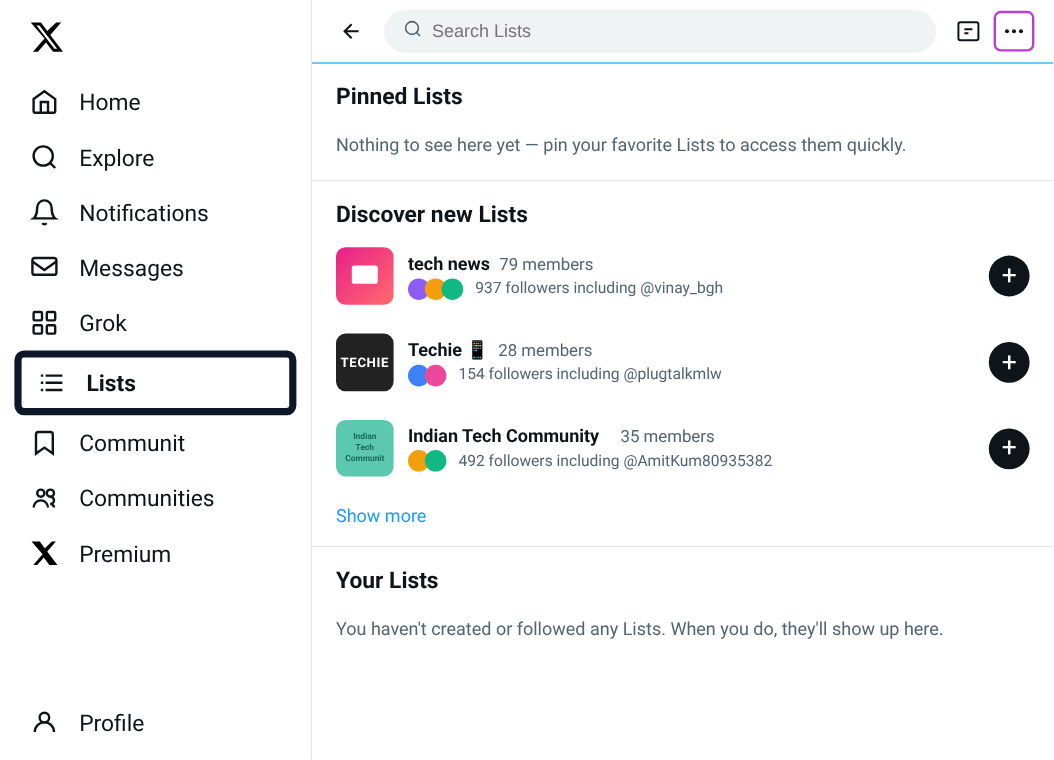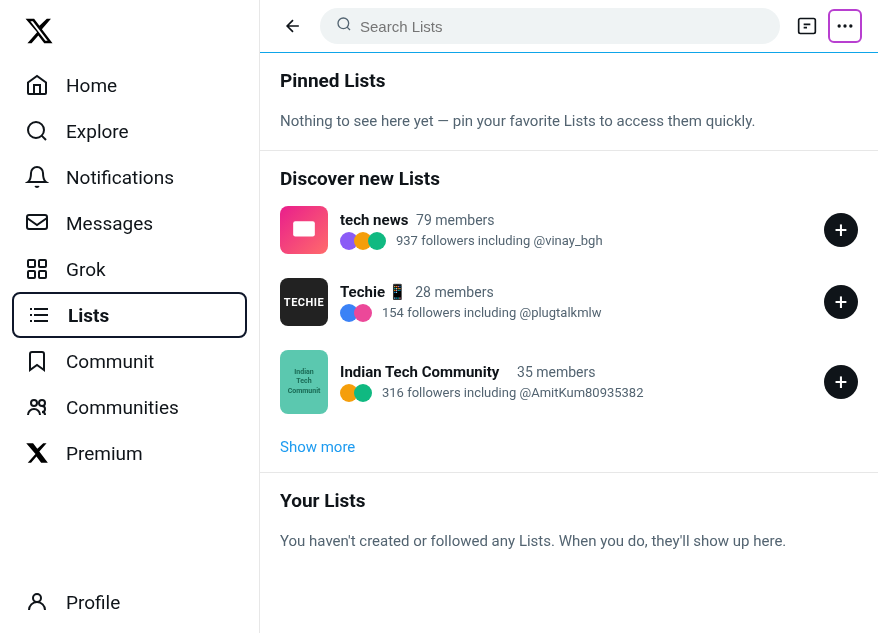--- a/index.html
+++ b/index.html
@@ -39,21 +39,21 @@
       cursor: pointer;
       gap: 16px;
       font-size: 19px;
       font-weight: 400;
       color: #0f1419;
       transition: background 0.15s;
       text-decoration: none;
     }
     .nav-item.active {
       font-weight: 700;
-      border: 2px solid #0f172a;
+      border: 6px solid #0f172a;
       border-radius: 8px;
       padding: 8px 12px;
     }
     .nav-icon {
       width: 26px;
       height: 26px;
       display: flex;
       align-items: center;
       justify-content: center;
       font-size: 22px;
@@ -184,21 +184,21 @@
       align-items: center;
       justify-content: center;
       font-size: 11px;
       font-weight: 700;
       color: white;
       letter-spacing: 0.5px;
     }
     .list-thumb-indian {
       background: #5bc8af;
       width: 48px;
-      height: 64px;
+      height: 47px;
       border-radius: 8px;
       display: flex;
       flex-direction: column;
       align-items: center;
       justify-content: center;
       font-size: 7px;
       font-weight: 700;
       color: #1a6b55;
       text-align: center;
       line-height: 1.3;
@@ -448,21 +448,21 @@
       <div class="list-info">
         <div class="list-name">
           <span>Indian Tech Community</span>
           <span style="font-weight:400; color:#536471; margin-left: 14px; font-size:14px;">35 members</span>
         </div>
         <div class="list-followers">
           <span style="display:flex; gap:1px; align-items:center;">
             <span style="width:18px;height:18px;border-radius:50%;background:#f59e0b;display:inline-block;"></span>
             <span style="width:18px;height:18px;border-radius:50%;background:#10b981;display:inline-block;margin-left:-5px;"></span>
           </span>
-          <span class="follower-text">316 followers including @AmitKum80935382</span>
+          <span class="follower-text">492 followers including @AmitKum80935382</span>
         </div>
       </div>
       <div class="add-btn">+</div>
     </div>
 
     <span class="show-more">Show more</span>
   </div>
   <hr class="section-divider">
 
   <div class="section">

